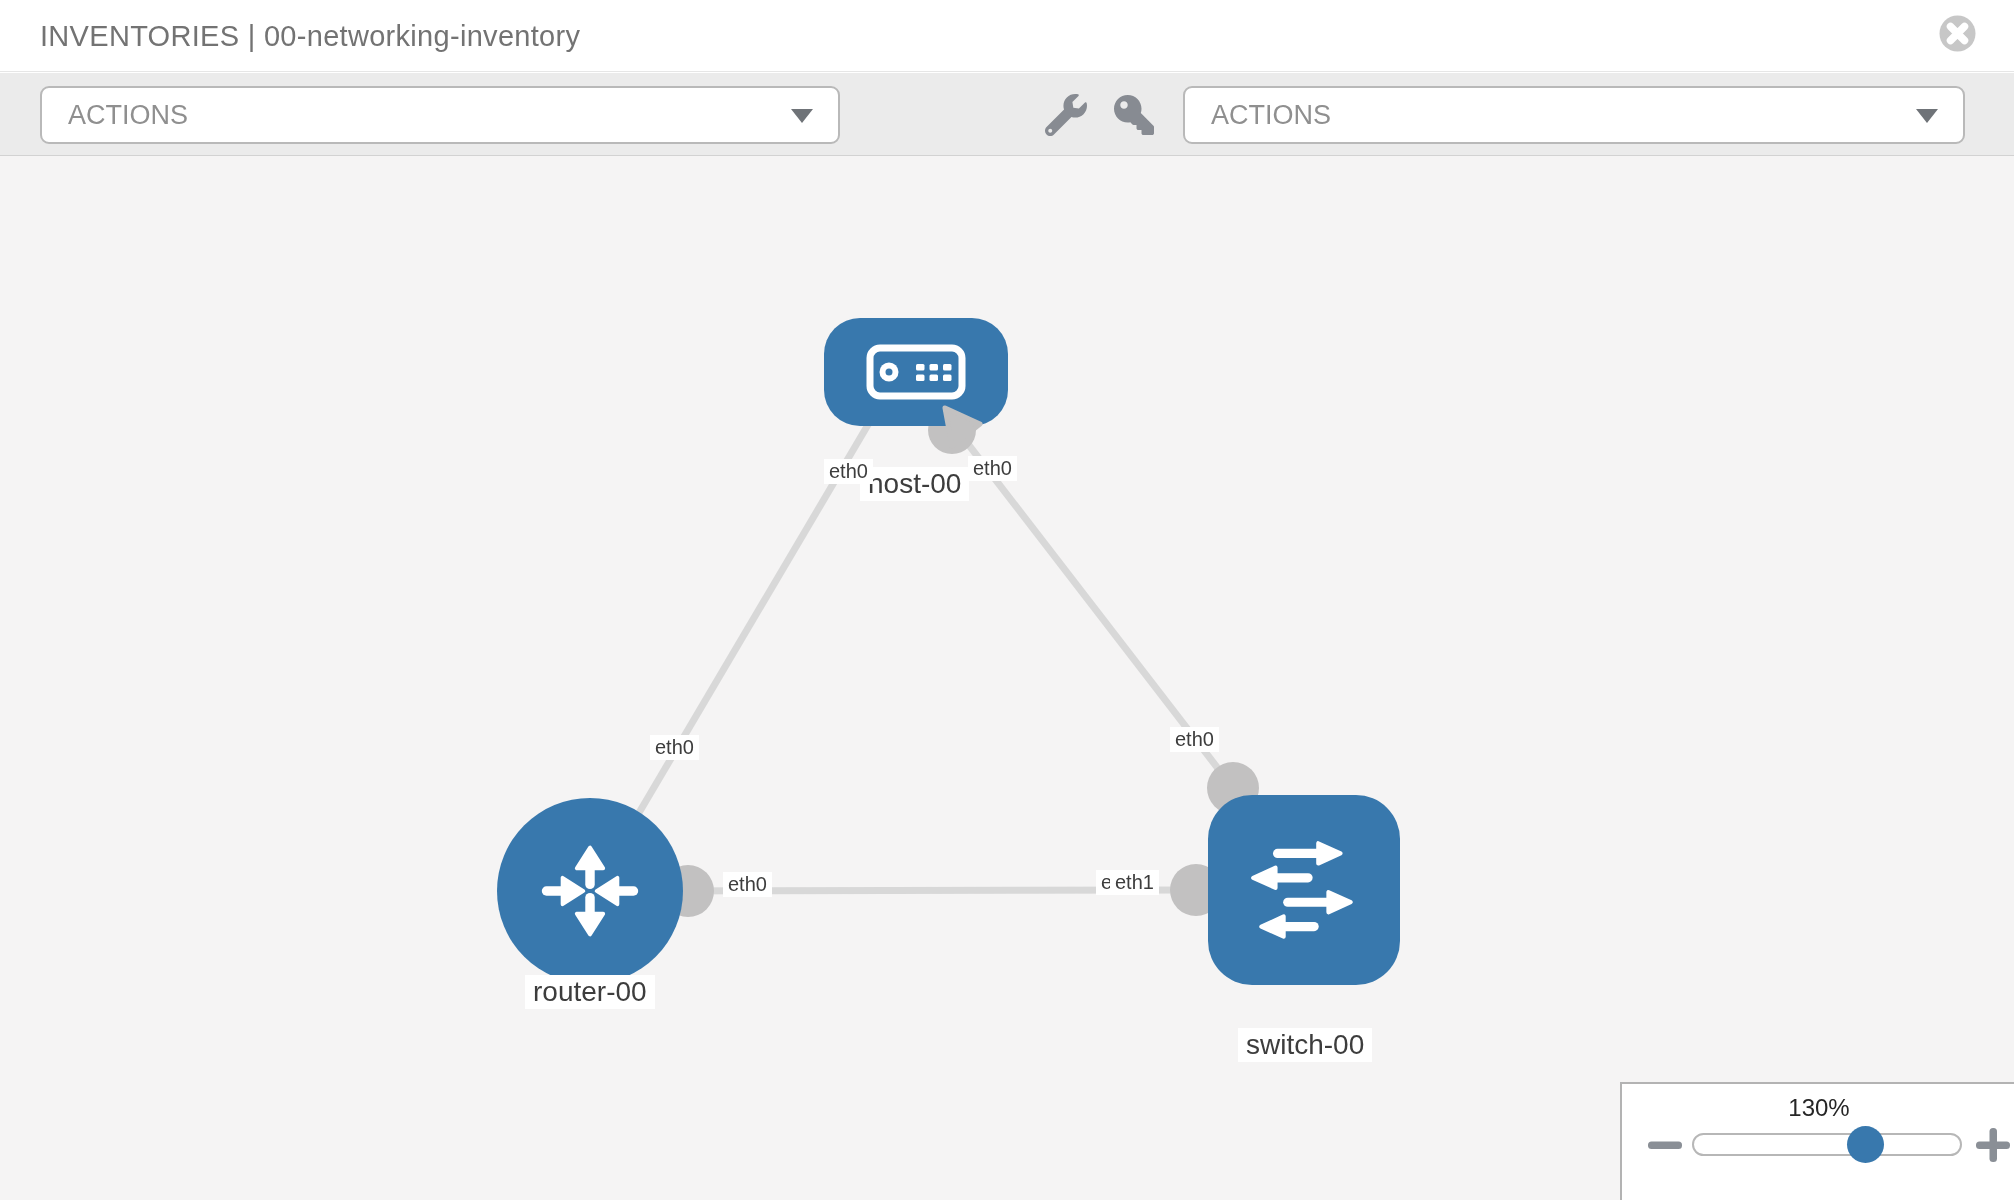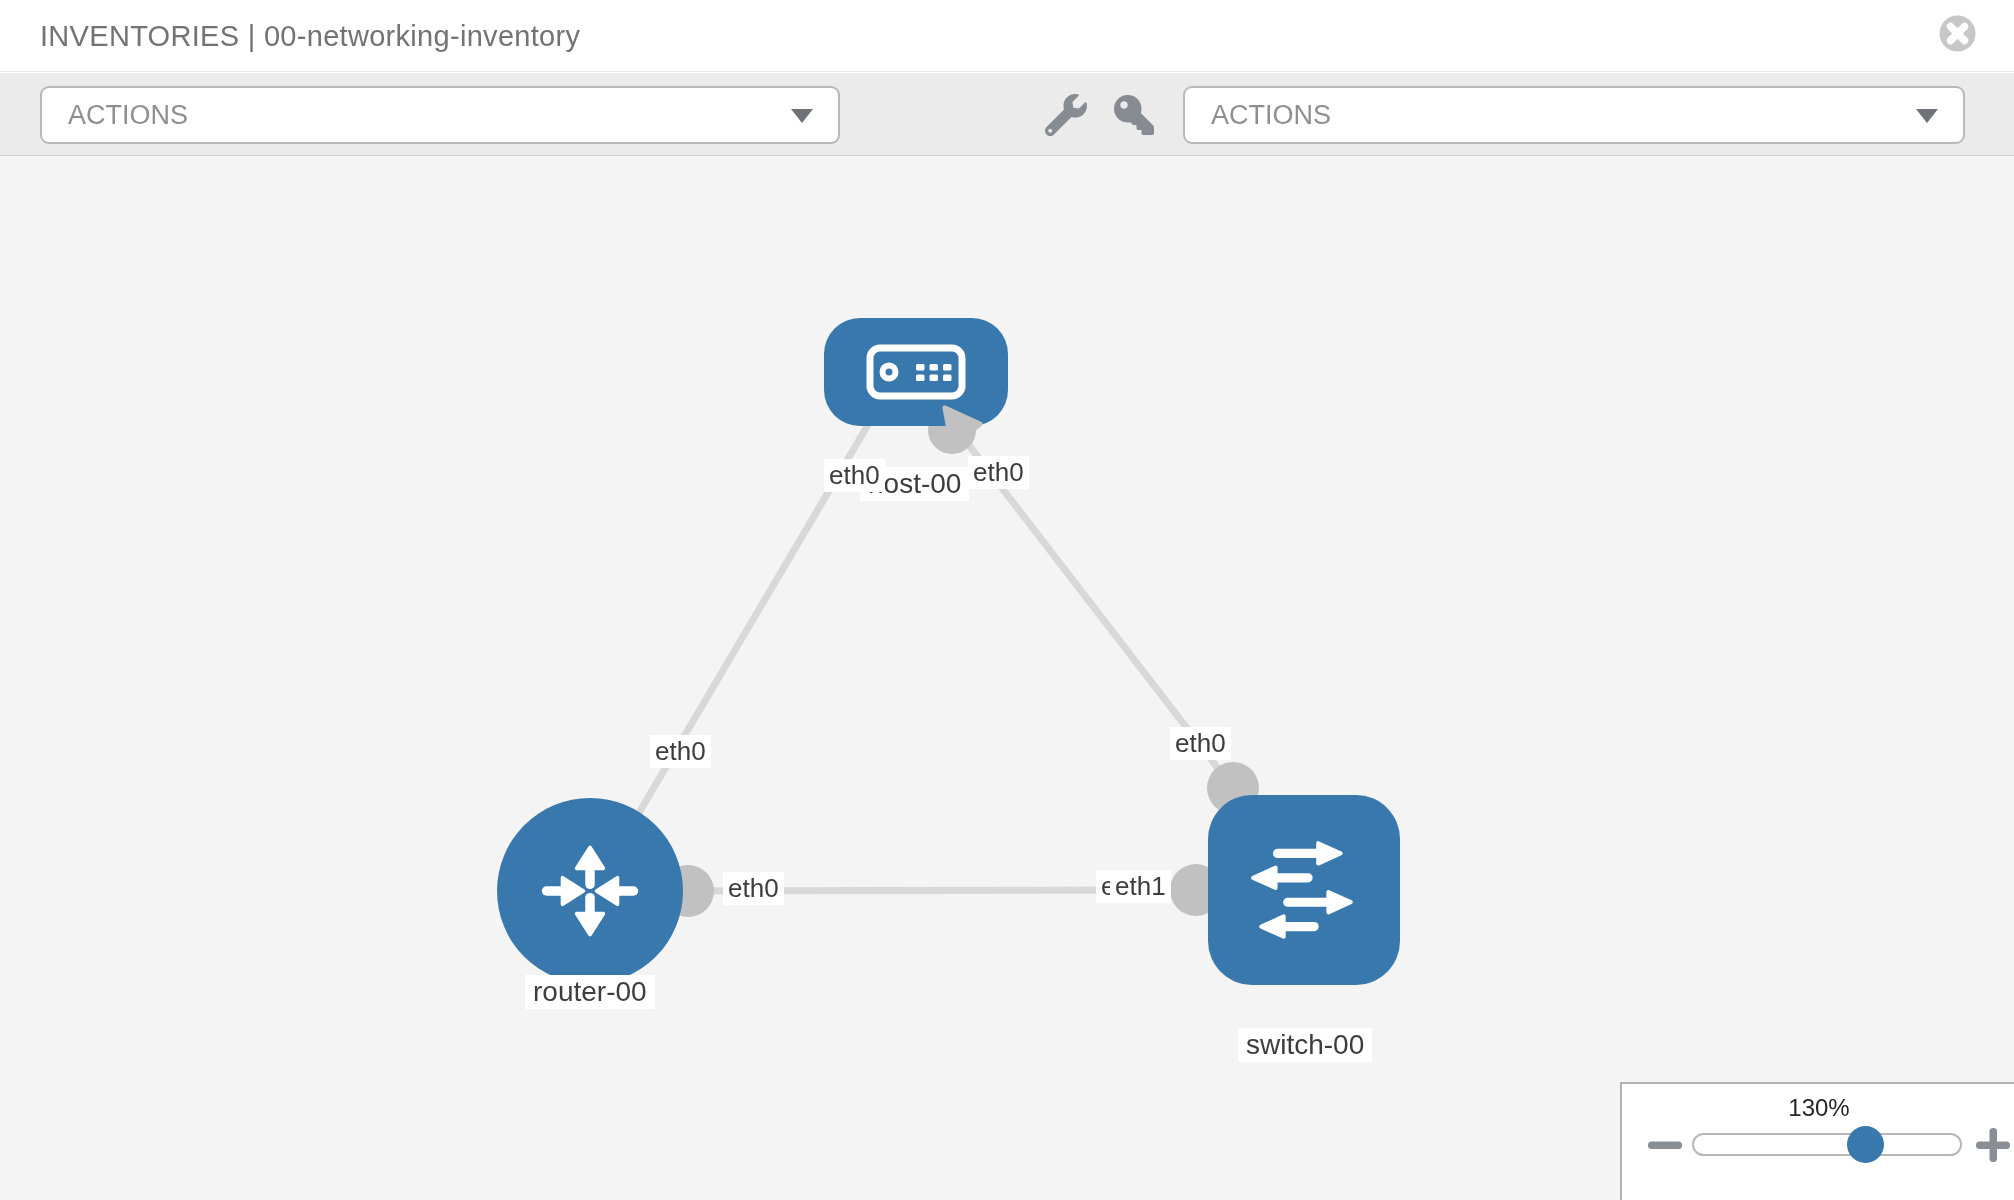--- a/index.html
+++ b/index.html
@@ -37,21 +37,21 @@
   .arrow-layer { position: absolute; left: 930px; top: 246px; z-index: 3; }
 
   .node { position: absolute; z-index: 2; background: #3878ad; display: flex;
           align-items: center; justify-content: center; cursor: pointer; }
   .node-host   { left: 824px; top: 162px; width: 184px; height: 108px; border-radius: 36px; }
   .node-router { left: 497px; top: 642px; width: 186px; height: 186px; border-radius: 50%; }
   .node-switch { left: 1208px; top: 639px; width: 192px; height: 190px; border-radius: 44px; }
 
   .lbl { position: absolute; z-index: 4; background: #ffffff; color: #3d3d3d; white-space: nowrap; }
   .lbl-name { font-size: 28px; padding: 1px 8px; }
-  .lbl-port { font-size: 26px; padding: 1px 5px; }
+  .lbl-port { font-size: 20px; padding: 1px 5px; }
 
   .lbl-host-name   { left: 860px;  top: 283px; margin-top: 28px; }
   .lbl-router-name { left: 525px;  top: 819px; }
   .lbl-switch-name { left: 1238px; top: 872px; }
 
   .lbl-host-port-left  { left: 824px;  top: 303px; }
   .lbl-host-port-right { left: 968px;  top: 300px; }
   .lbl-link1-port      { left: 650px;  top: 579px; }
   .lbl-router-port     { left: 723px;  top: 716px; }
   .lbl-switch-top-port { left: 1170px; top: 571px; }

